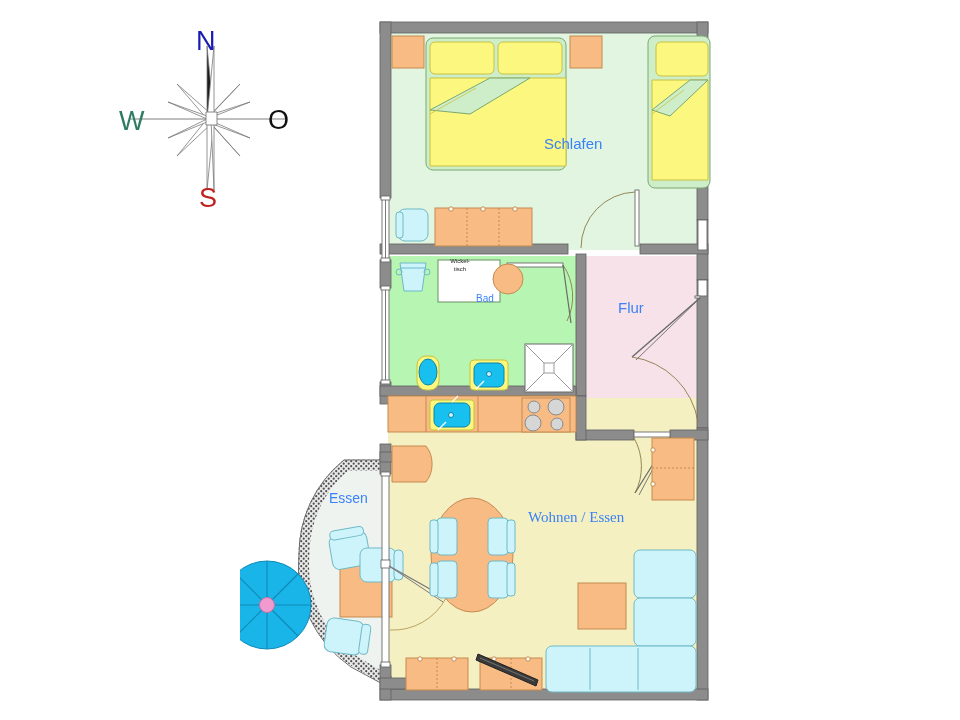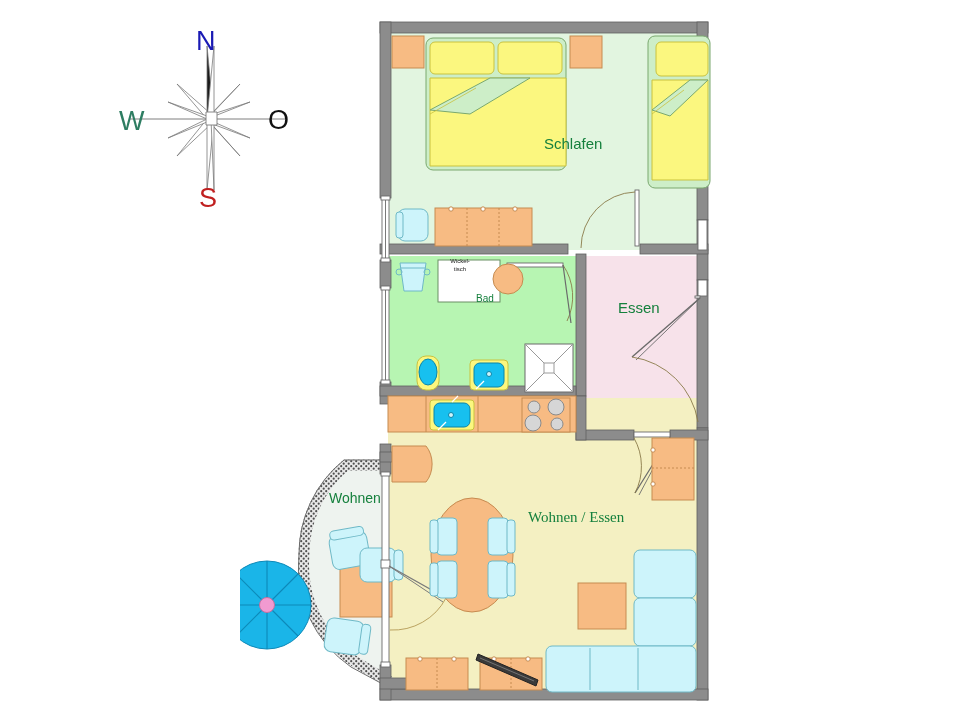--- a/index.html
+++ b/index.html
@@ -6,21 +6,21 @@
   html,body{margin:0;padding:0;background:#ffffff;}
   body{
     width:960px;height:720px;overflow:hidden;
     font-family:"Liberation Sans","DejaVu Sans",sans-serif;
     position:relative;
   }
   #floorplan-root{position:absolute;left:0;top:0;width:960px;height:720px;}
   .room-label{
     position:absolute;
     font-family:"Liberation Sans","DejaVu Sans",sans-serif;
-    color:#15803d;
+    color:#3b82f6;
     white-space:nowrap;
     user-select:none;
   }
   .compass-letter{
     position:absolute;
     font-family:"Liberation Sans","DejaVu Sans",sans-serif;
     font-size:27px;
     font-weight:400;
   }
   svg{display:block;}
@@ -376,25 +376,25 @@
         </g>
       </g>
     </g>
 
   </svg>
 
   <span class="room-label" style="left:544px;top:135px;font-size:15px;">Schlafen</span>
 
   <span class="room-label" style="left:476px;top:293px;font-size:10px;">Bad</span>
 
-  <span class="room-label" style="left:618px;top:299px;font-size:15px;">Essen</span>
+  <span class="room-label" style="left:618px;top:299px;font-size:15px;">Flur</span>
 
   <span class="room-label" style="left:528px;top:509px;font-size:15px;font-family:Liberation Serif, serif;">Wohnen / Essen</span>
 
-  <span class="room-label" style="left:329px;top:490px;font-size:14px;">Wohnen</span>
+  <span class="room-label" style="left:329px;top:490px;font-size:14px;">Essen</span>
 
   <div style="position:absolute;left:438px;top:258px;width:44px;text-align:center;
               font-family:'Liberation Sans','DejaVu Sans',sans-serif;font-size:6px;
               line-height:7.5px;color:#222222;">
     <div>Wickel-</div>
     <div>tisch</div>
   </div>
 
 </div>
 

